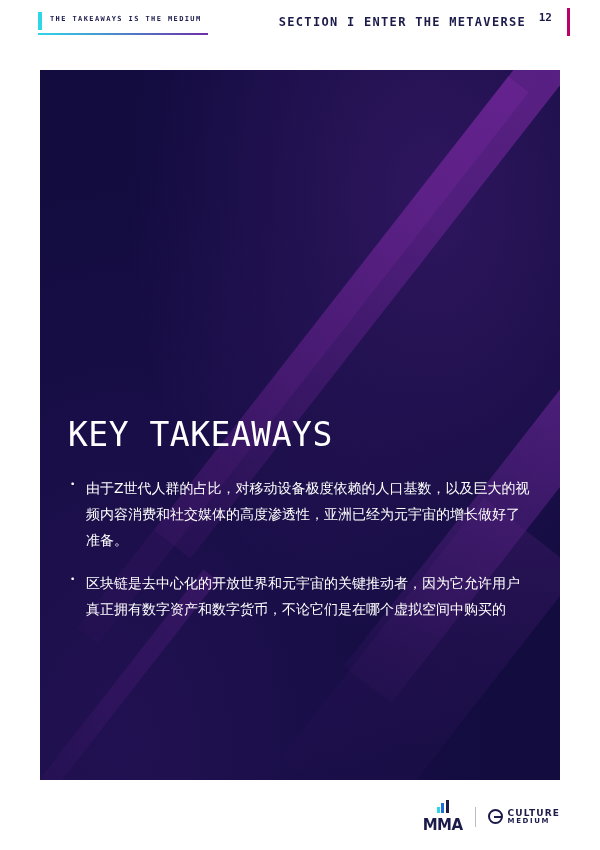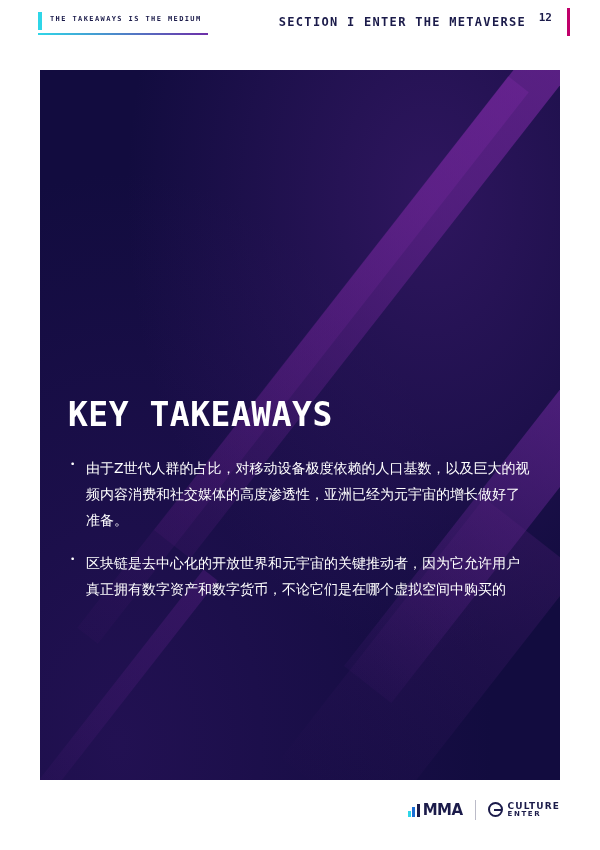--- a/index.html
+++ b/index.html
@@ -149,26 +149,26 @@
   }
   .eyebrow {
     font-family: "DejaVu Sans Mono", monospace;
     font-size: 16.5px;
     letter-spacing: 1.6px;
     color: #ffffff;
     line-height: 1.35;
     font-weight: bold;
   }
   .hero-title {
-    margin-top: 0;
+    margin-top: 20px;
     font-family: "DejaVu Sans Mono", monospace;
     font-size: 33px;
     letter-spacing: 0.5px;
     color: #ffffff;
-    font-weight: bold;
+    font-weight: normal;
   }
 
   .bullets {
     margin-top: 22px;
     list-style: none;
     padding: 0;
   }
   .bullet {
     position: relative;
     padding-left: 18px;
@@ -200,20 +200,21 @@
     right: 40px;
     top: 0;
     display: flex;
     align-items: center;
     gap: 12px;
   }
   .mma-logo {
     display: flex;
     align-items: center;
     gap: 3px;
+    flex-direction: column;
   }
   .mma-bars {
     display: flex;
     align-items: flex-end;
     gap: 1.5px;
     height: 13px;
   }
   .mma-bars i {
     display: block;
     width: 3px;
@@ -314,17 +315,17 @@
           <i></i>
           <i></i>
         </span>
       <span class="mma-word">MMA</span>
     </div>
     <div class="footer-divider"></div>
     <div class="culture-logo">
       <span class="culture-mark"></span>
       <span class="culture-text">
         <span class="l1">CULTURE</span>
-        <span class="l2">ENTER</span>
+        <span class="l2">MEDIUM</span>
       </span>
     </div>
   </div>
 </div>
 
 </body></html>

